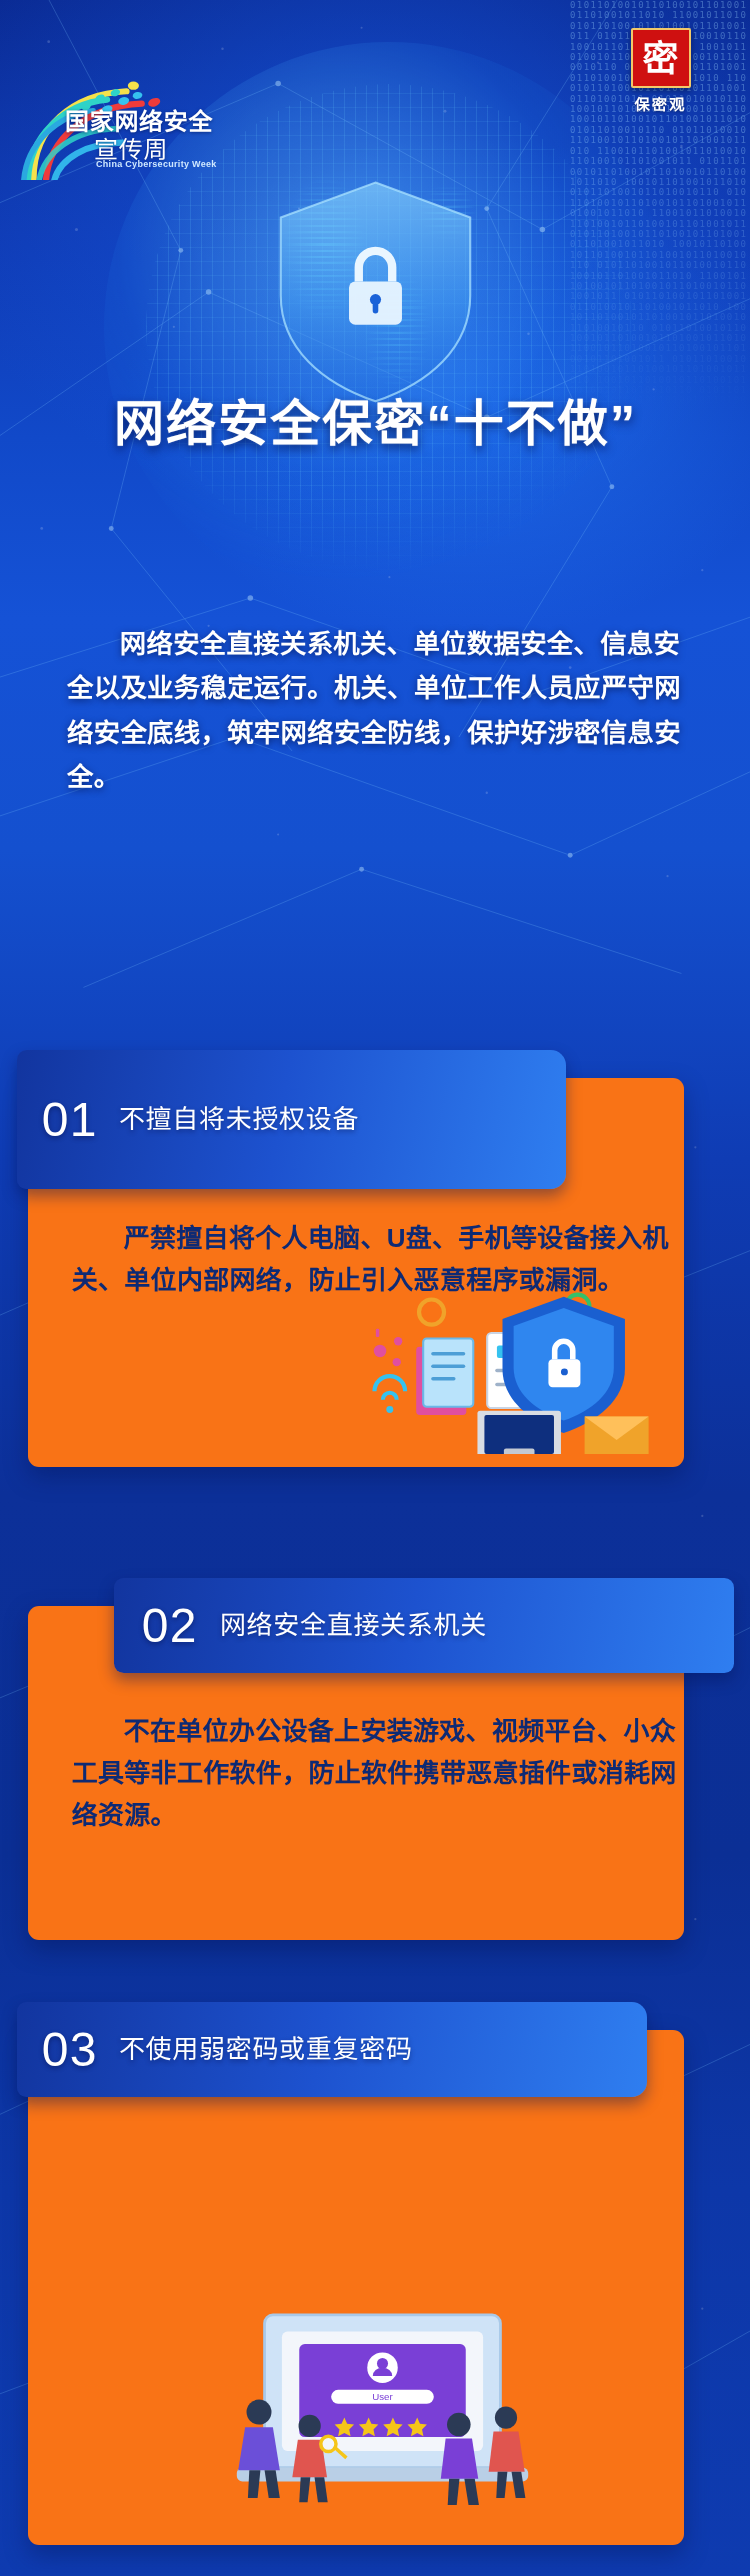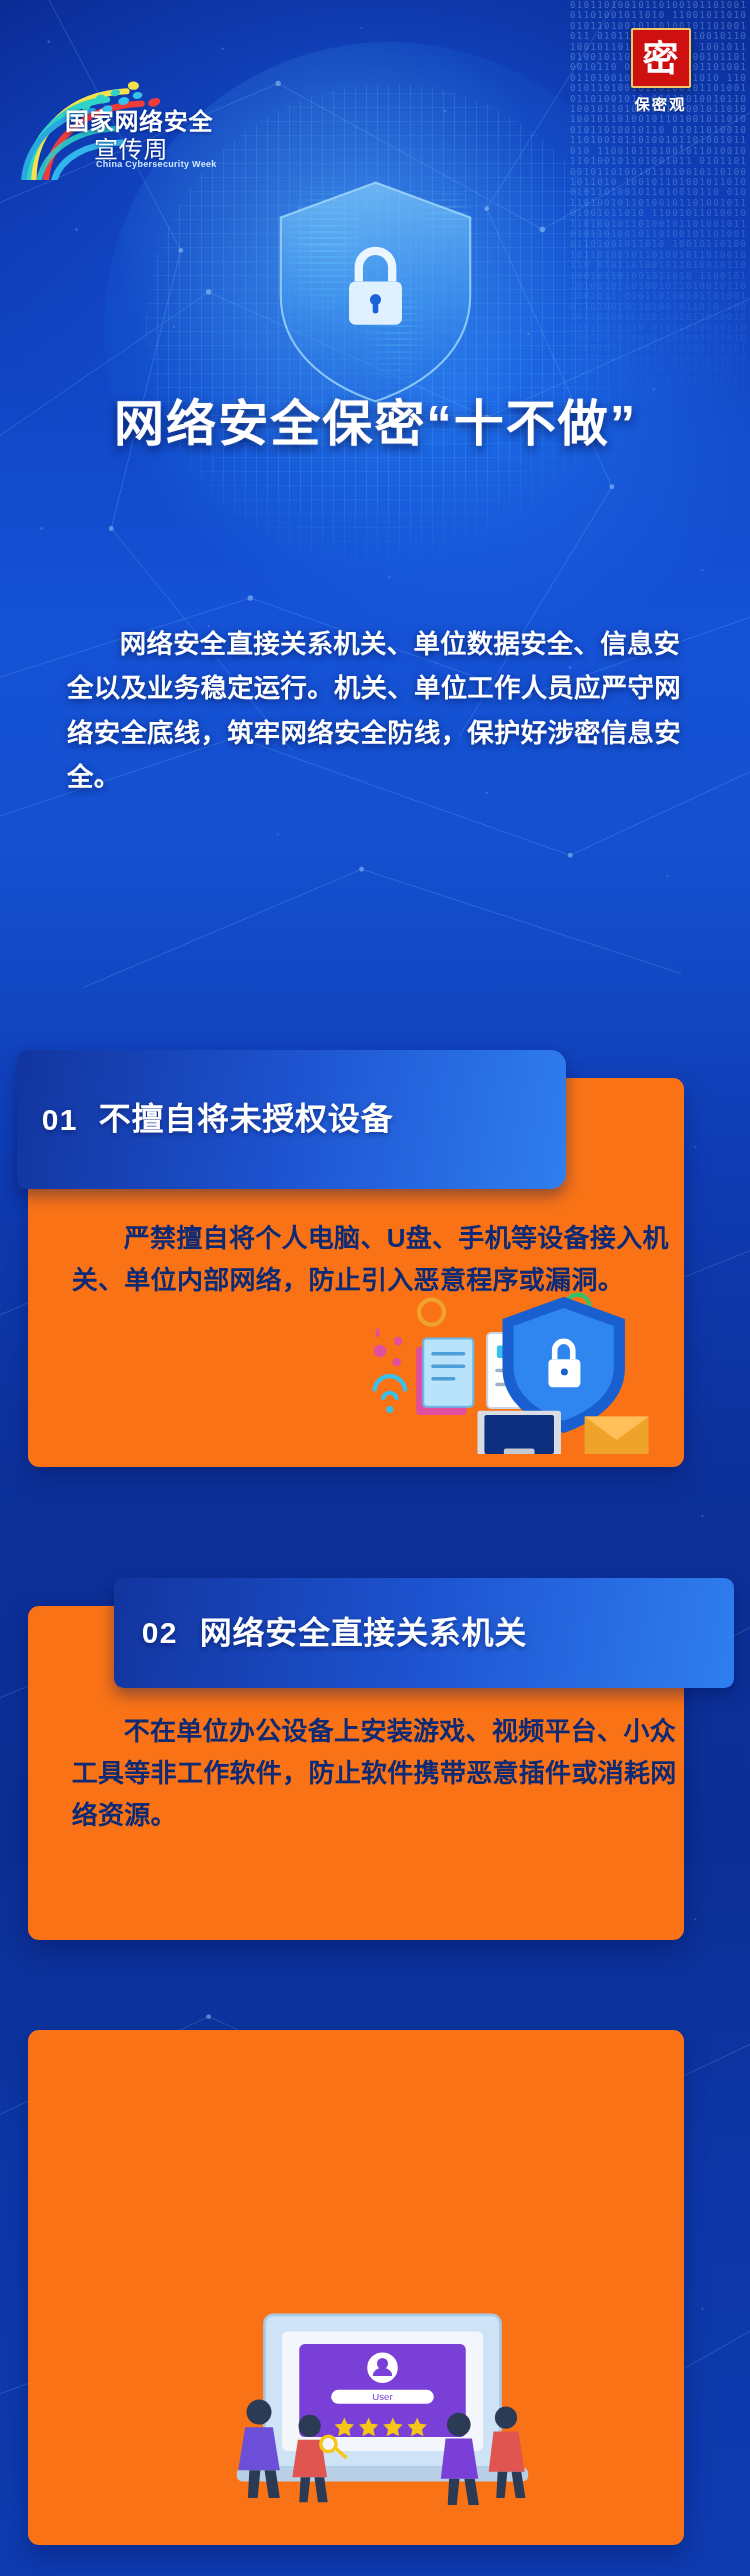--- a/index.html
+++ b/index.html
@@ -74,23 +74,23 @@
     text-shadow:0 2.1px 7px rgba(0,15,70,.65);}
 
   
   .card{position:absolute;left:16.7px;width:718px;}
   .card .panel{position:absolute;left:11px;top:0;width:656px;background:#f97316;
     border-radius:11px;box-shadow:0 9.7px 23.6px rgba(1,16,70,.34);}
   .card .tab{position:absolute;left:0;border-radius:9.7px;
     background:linear-gradient(100deg,#12359f 0%,#1d52cf 48%,#2f7ef0 100%);
     box-shadow:0 7px 15.3px rgba(2,20,85,.42);display:flex;align-items:center;}
   .card .tab.right-cut{border-top-right-radius:15.3px;border-bottom-right-radius:15.3px;}
-  .num{color:#fff;font-size:30px;font-weight:bold;line-height:1;letter-spacing:1.4px;
+  .num{color:#fff;font-size:48px;font-weight:normal;line-height:1;letter-spacing:1.4px;
     font-family:"Liberation Sans",sans-serif;text-shadow:0 2.1px 5.6px rgba(0,10,60,.45);}
-  .head-txt{color:#fff;font-size:32px;font-weight:bold;line-height:1.32;letter-spacing:0.7px;
+  .head-txt{color:#fff;font-size:26px;font-weight:normal;line-height:1.32;letter-spacing:0.7px;
     text-shadow:0 2.1px 5.6px rgba(0,10,60,.45);}
   .body-txt{position:absolute;color:#0e2a74;font-size:26px;font-weight:bold;line-height:1.62;
     text-indent:2em;letter-spacing:0.3px;}
 
   
   .ill{position:absolute;}
 </style>
 </head>
 <body>
 
@@ -304,21 +304,21 @@
     <div style="margin-left:21px;">
       <div class="head-txt">不擅自将未授权设备</div>
     </div>
   </div>
 </div>
 
 <div class="card" style="top:1578px;height:389px;">
   <div class="panel" style="height:334px;top:28px;">
     <div class="body-txt" style="left:44px;right:44px;top:104px;width:612px;">不在单位办公设备上安装游戏、视频平台、小众工具等非工作软件，防止软件携带恶意插件或消耗网络资源。</div>
   </div>
-  <div class="tab" style="left:97px;top:0;width:620px;height:110px;padding:0 0 0 28px;">
+  <div class="tab" style="left:97px;top:0;width:620px;height:95px;padding:0 0 0 28px;">
     <div class="num">02</div>
     <div style="margin-left:22px;">
       <div class="head-txt">网络安全直接关系机关</div>
     </div>
   </div>
 </div>
 
 <div class="card" style="top:2002px;height:570px;">
   <div class="panel" style="height:515px;top:28px;">
     <svg class="ill" style="left:139px;top:278px;width:431px;height:222px;" viewBox="0 0 620 320">
@@ -358,14 +358,20 @@
         <path d="M428 246 h15 l6 38 h-15 z" fill="#2b3a55"></path>
       </g>
       <g>
         <circle cx="488" cy="158" r="16" fill="#2b3a55"></circle>
         <path d="M470 178 h36 l9 58 h-52 z" fill="#e0554f"></path>
         <path d="M476 236 h14 l-4 38 h-12 z" fill="#2b3a55"></path>
         <path d="M496 236 h14 l6 38 h-14 z" fill="#2b3a55"></path>
       </g>
     </svg>
   </div>
+  <div class="tab right-cut" style="left:0;top:0;width:630px;height:95px;padding:0 0 0 25px;">
+    <div class="num">03</div>
+    <div style="margin-left:21px;">
+      <div class="head-txt">不使用弱密码或重复密码</div>
+    </div>
+  </div>
 </div>
 
 
 </body></html>

